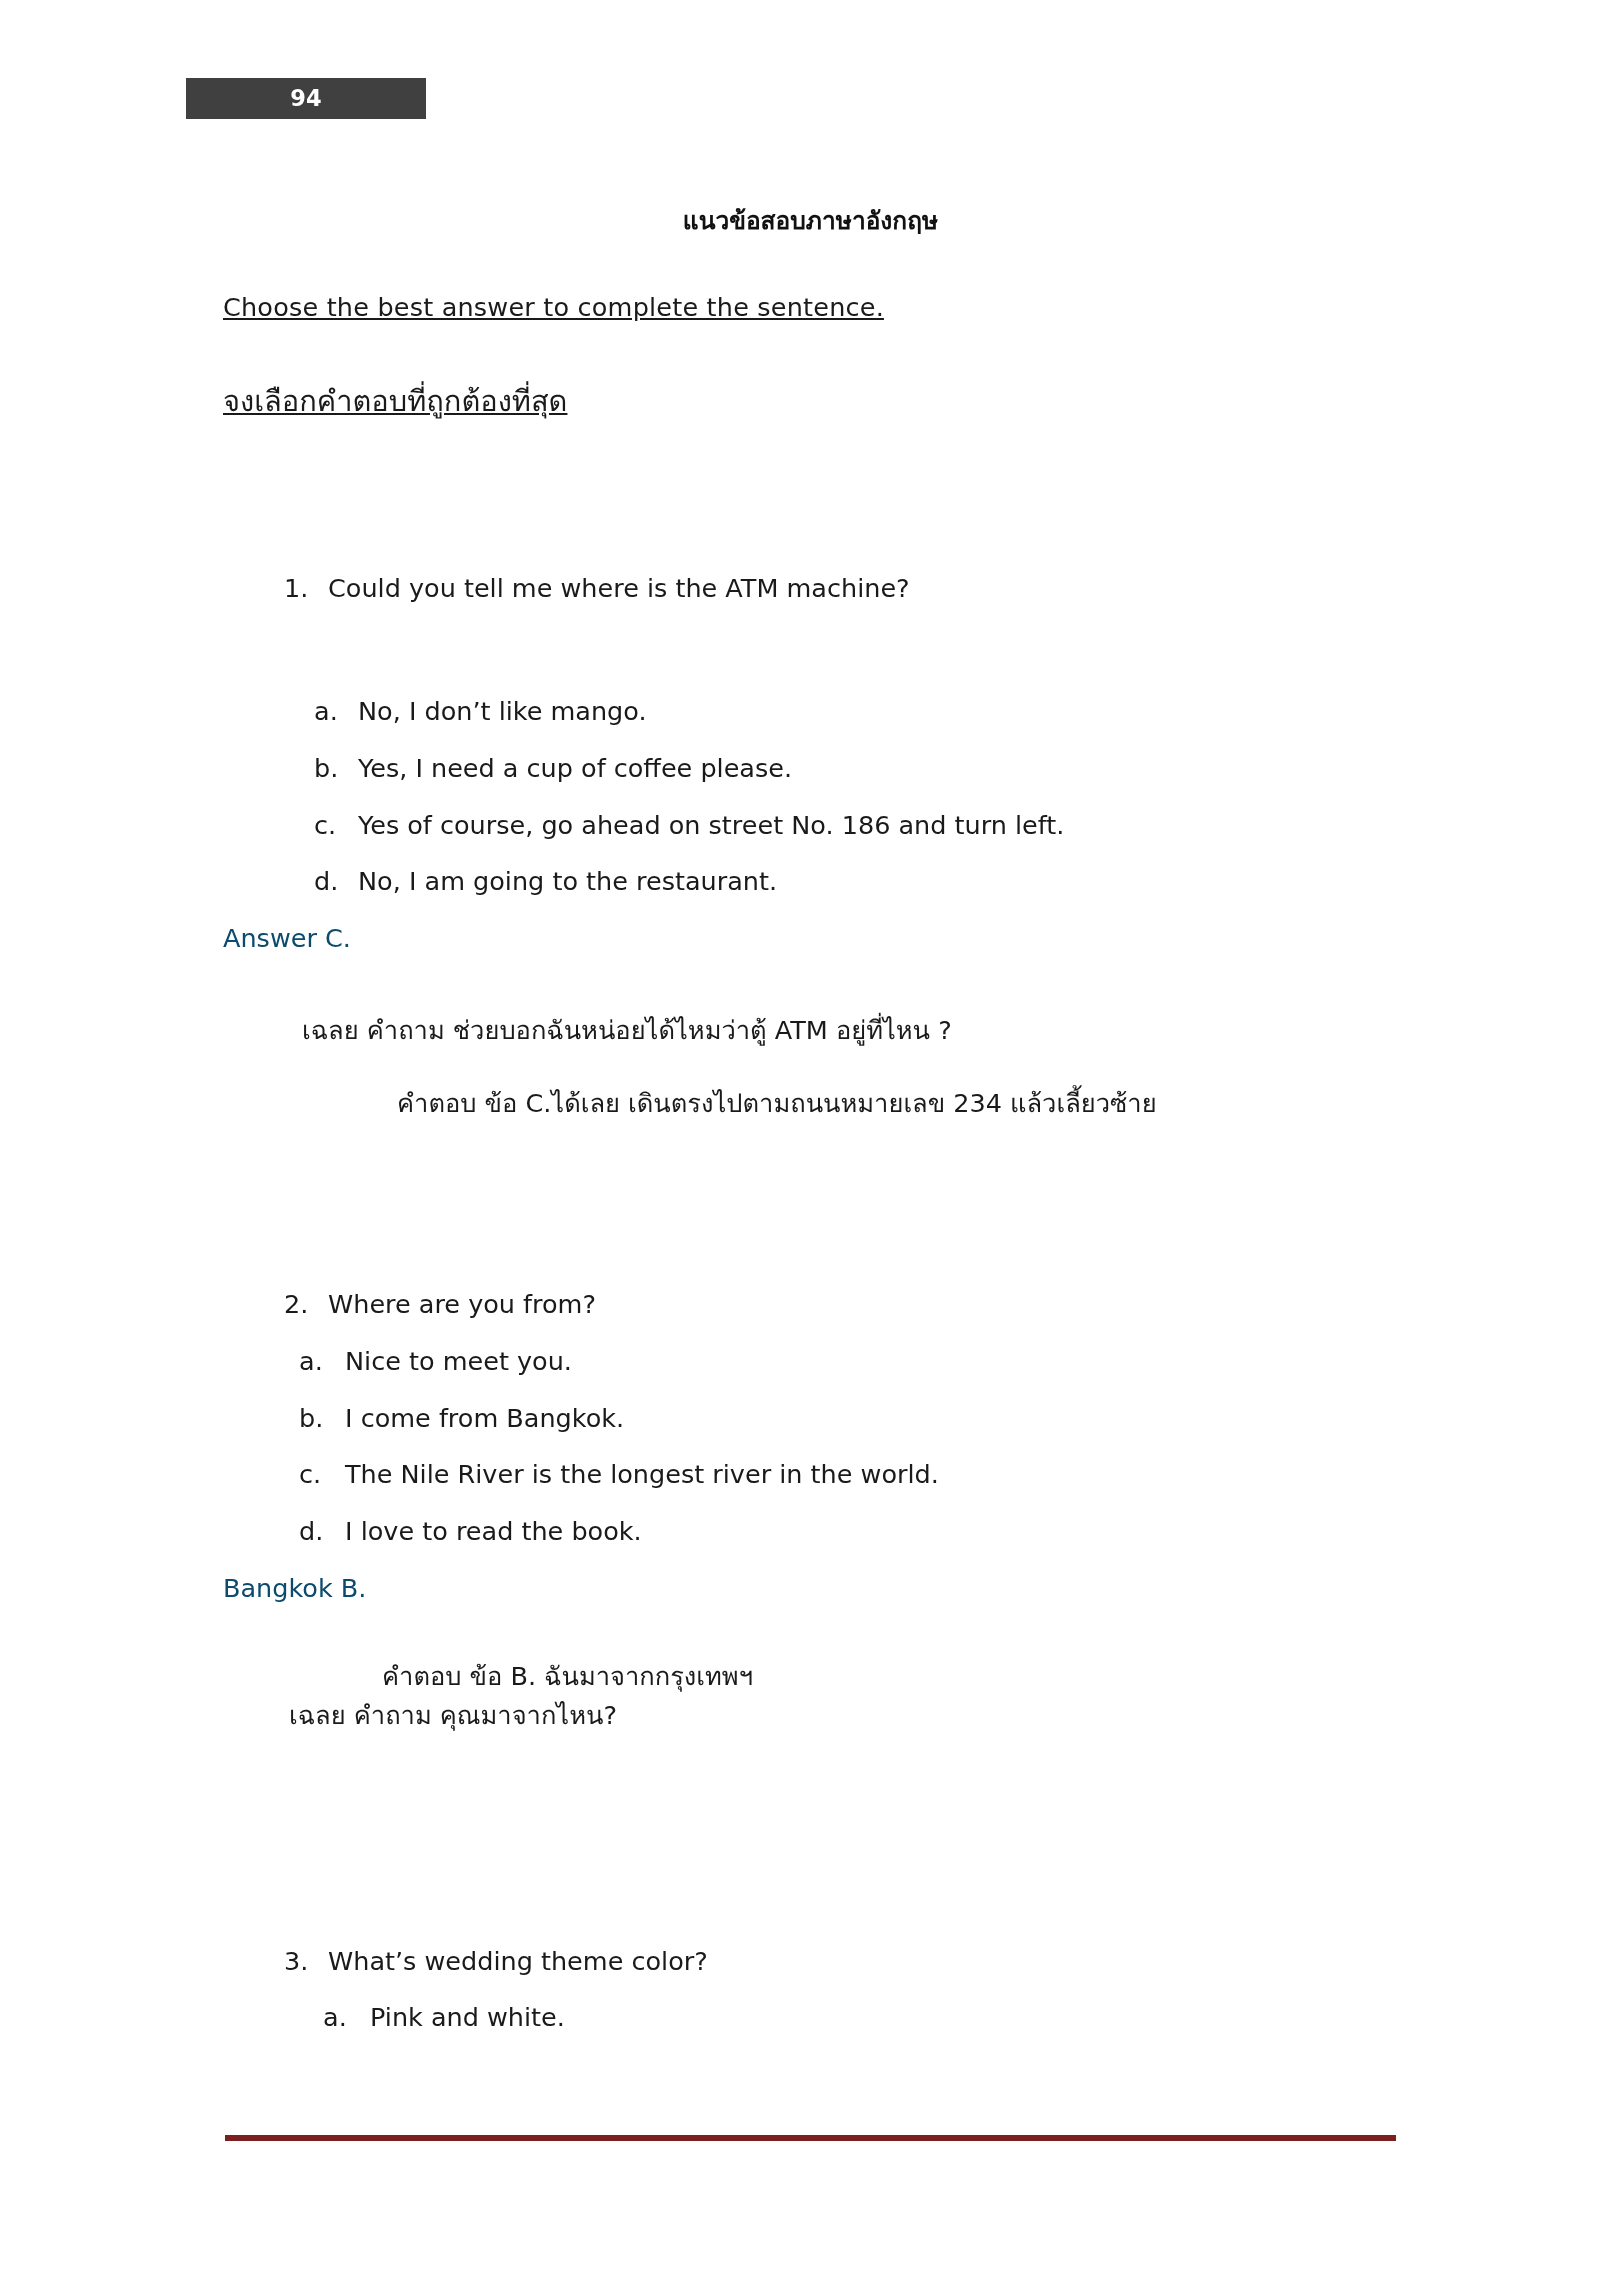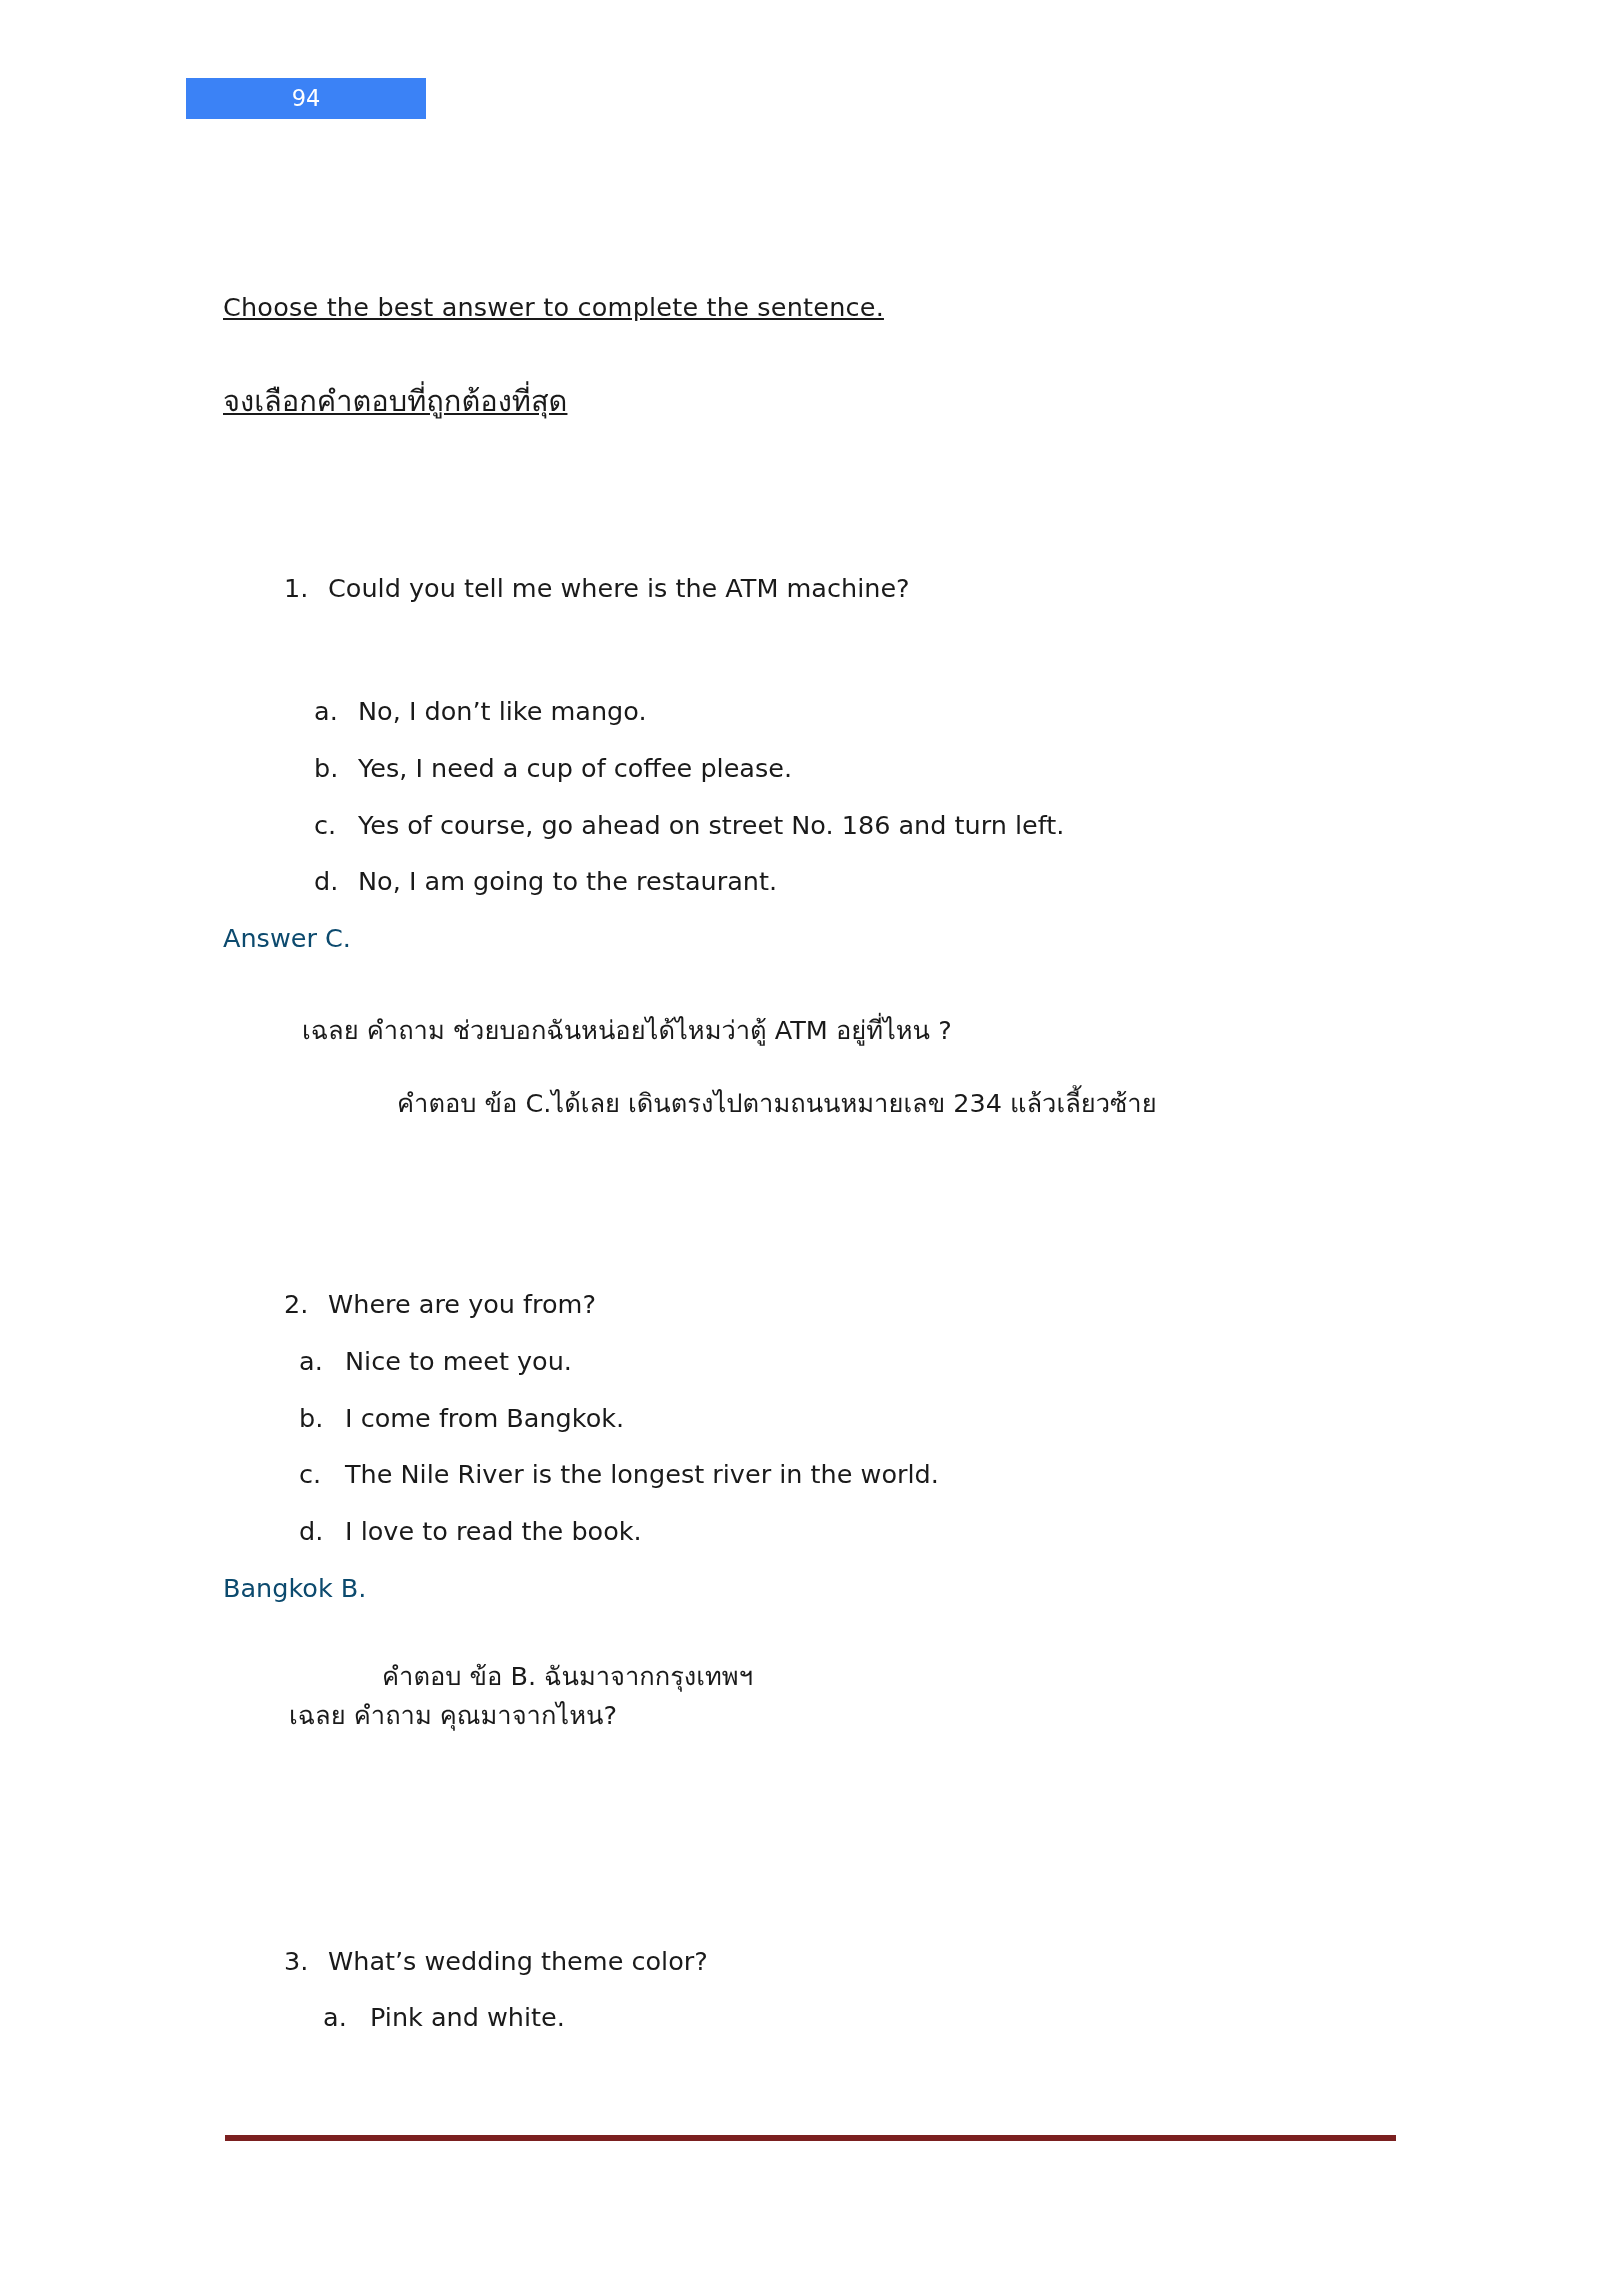--- a/index.html
+++ b/index.html
@@ -27,21 +27,22 @@
     height: 2293px;
   }
 
   
   .page-tab {
     position: absolute;
     left: 186px;
     top: 78px;
     width: 240px;
     height: 41px;
-    background: #3b82f6;
+    background: #404040;
+    font-weight: bold;
   }
   .page-tab span {
     position: absolute;
     left: 0;
     top: 0;
     width: 240px;
     text-align: center;
     line-height: 41px;
     color: #ffffff;
     font-size: 22.5px;
@@ -133,20 +134,21 @@
 </head>
 <body>
 
 <div class="page">
   <div class="content">
 
     <div class="page-tab">
       <span>94</span>
     </div>
 
+    <div class="doc-title">แนวข้อสอบภาษาอังกฤษ</div>
 
     <div class="instruction-en">Choose the best answer to complete the sentence.</div>
     <div class="instruction-th">จงเลือกคำตอบที่ถูกต้องที่สุด</div>
 
     <div class="q-num" style="left:284px; top:573px;">1.</div>
     <div class="q-stem" style="left:328px; top:573px;">Could you tell me where is the ATM machine?</div>
 
     <div class="choice-letter" style="left:314px; top:696px;">a.</div>
     <div class="choice" style="left:358px; top:696px;">No, I don’t like mango.</div>
 

